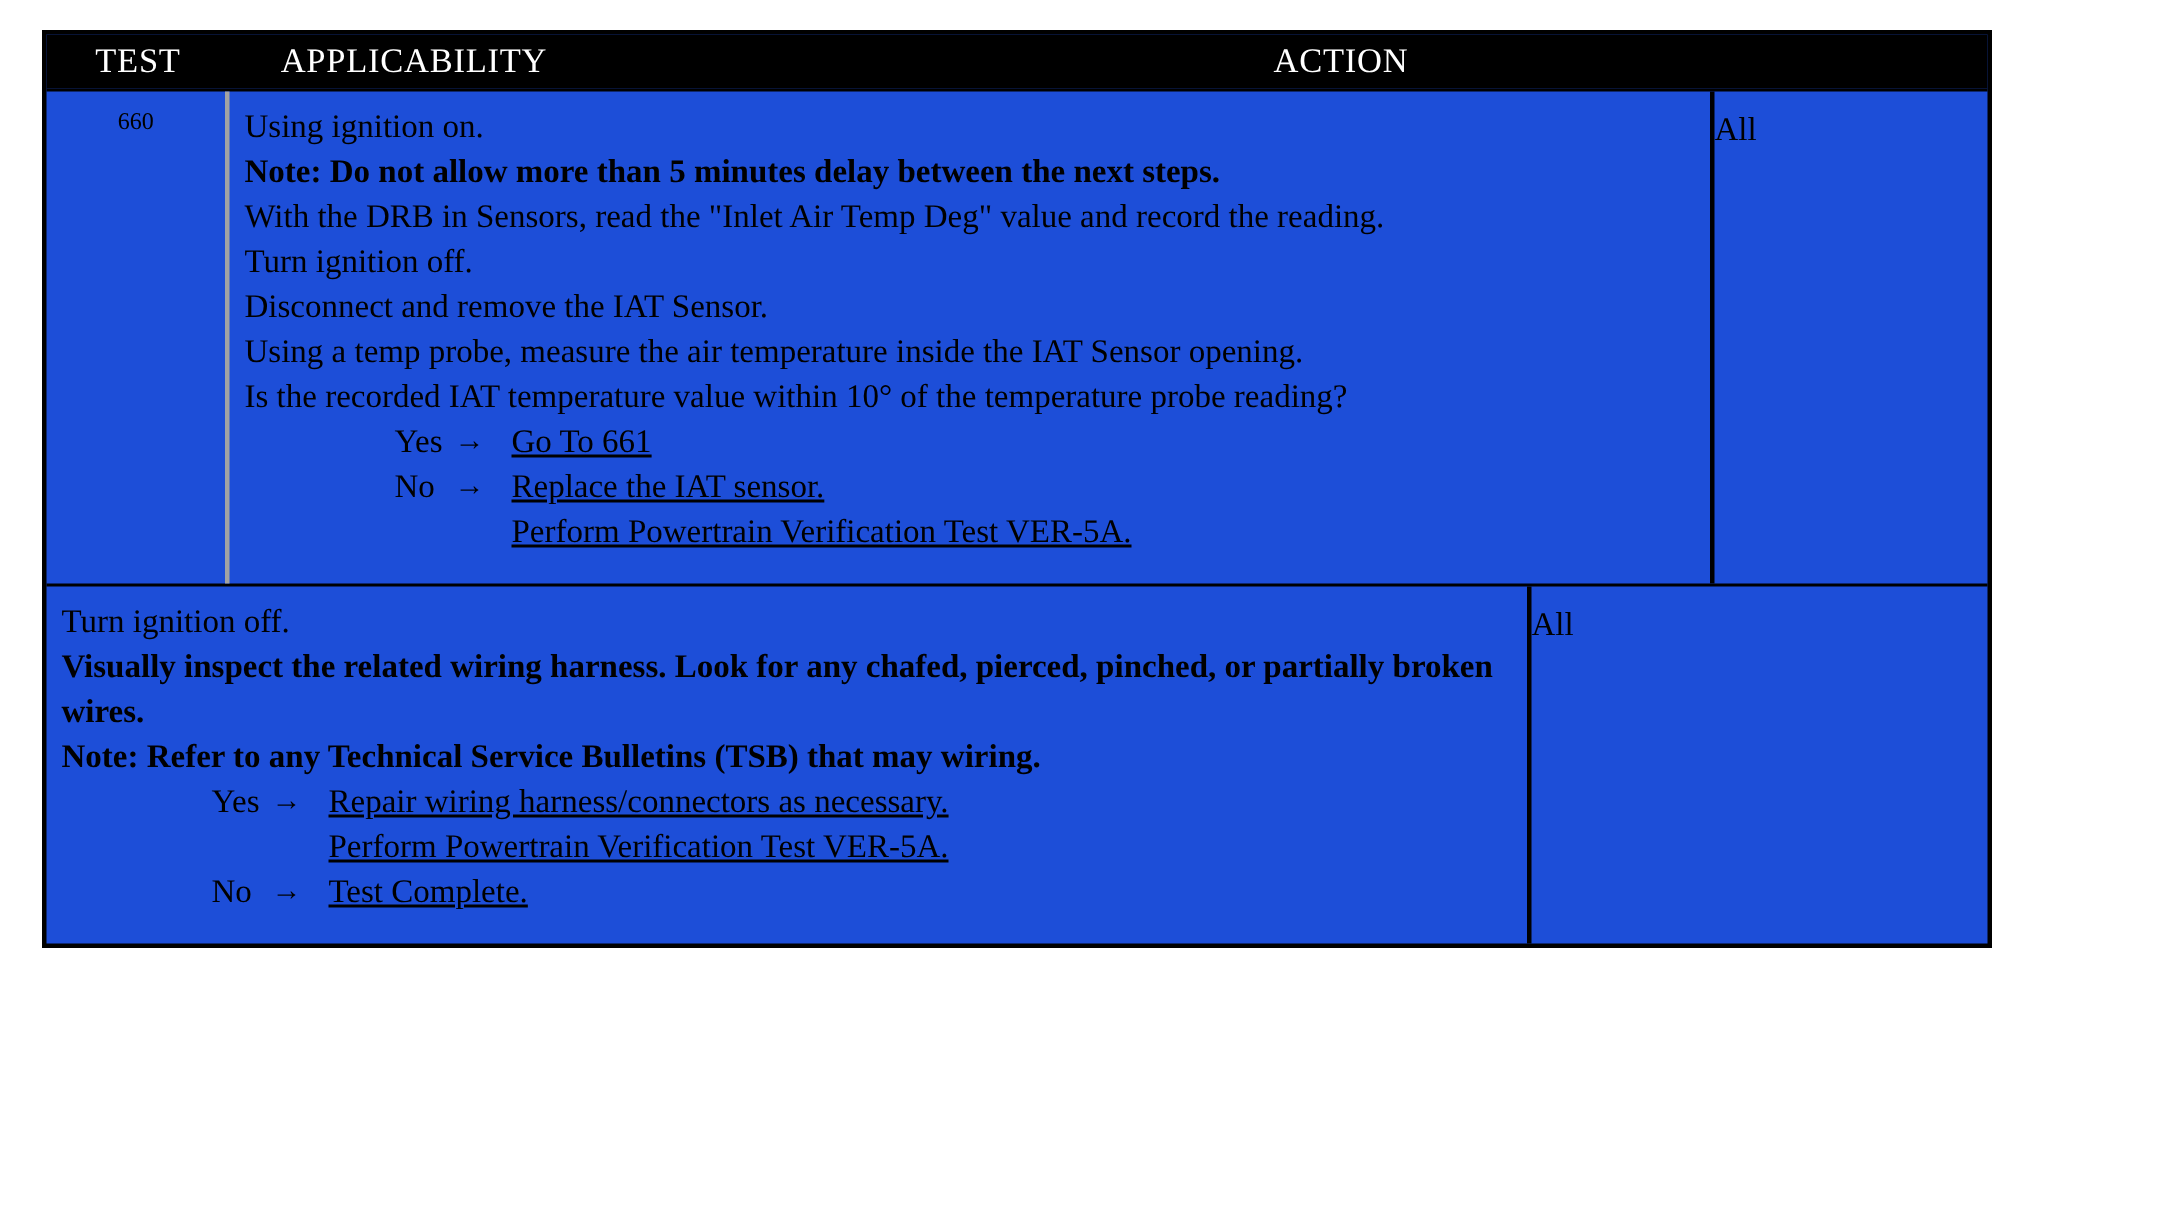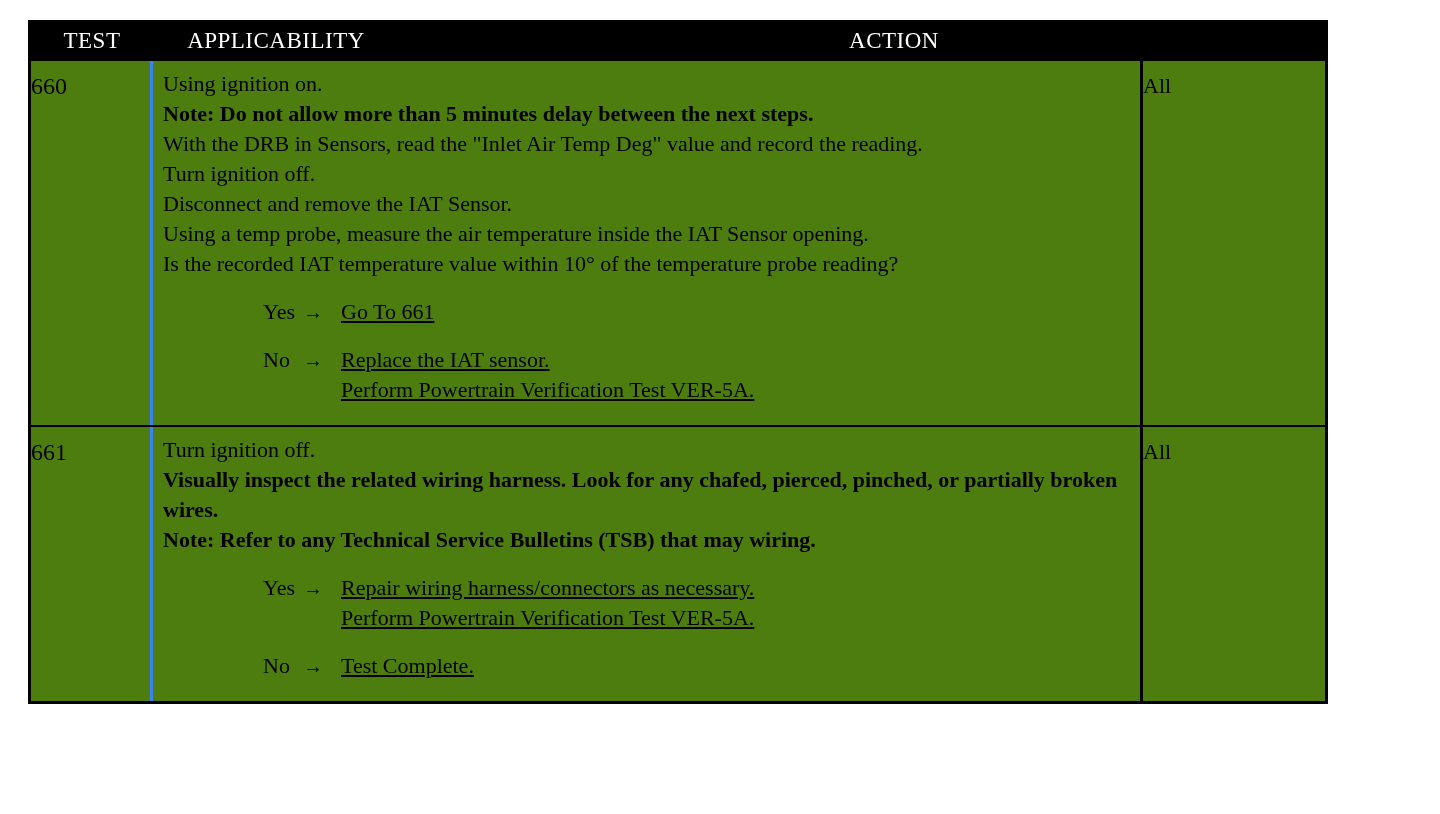--- a/index.html
+++ b/index.html
@@ -20,21 +20,21 @@
     height: 814px;
     box-sizing: border-box;
   }
   .doc-table {
     position: absolute;
     left: 28px;
     top: 20px;
     width: 1300px;
     border: 3px solid #000;
     box-sizing: border-box;
-    background: #4d7c0f;
+    background: #1d4ed8;
   }
   
   .thead {
     display: flex;
     background: #000;
     color: #fff;
     height: 36px;
     align-items: center;
   }
   .th {
@@ -55,41 +55,41 @@
     border-top: 2px solid #000;
     min-height: 60px;
   }
   .trow:first-of-type { border-top: none; }
 
   .cell {
     box-sizing: border-box;
     padding: 8px 0 14px 0;
   }
   .cell-test {
-    border-right: 3px solid #3b82f6;
-    font-size: 24px;
+    border-right: 3px solid #a3a3a3;
+    text-align: center;
+    font-size: 16px;
     padding-top: 12px;
   }
   .cell-action {
     border-right: 3px solid #000;
     padding-left: 10px;
     padding-right: 6px;
     font-size: 22px;
     line-height: 30px;
   }
   .cell-appl {
     text-align: left;
     font-size: 22px;
     padding-top: 12px;
   }
   .line { white-space: normal; }
   .bold { font-weight: bold; }
   .branch {
     display: flex;
-    margin-top: 18px;
     align-items: flex-start;
   }
   .branch-label {
     width: 122px;
     flex: 0 0 122px;
     padding-left: 100px;
     box-sizing: border-box;
     font-size: 22px;
   }
   .branch-arrow {
@@ -144,21 +144,20 @@
             <div>Replace the IAT sensor.</div>
             <div>Perform Powertrain Verification Test VER-5A.</div>
           </div>
         </div>
         <div class="spacer-bottom"></div>
       </div>
       <div class="cell cell-appl col-appl">All</div>
     </div>
 
     <div class="trow">
-      <div class="cell cell-test col-test">661</div>
       <div class="cell cell-action col-action">
         <div class="line">Turn ignition off.</div>
         <div class="line bold">Visually inspect the related wiring harness. Look for any chafed, pierced, pinched, or partially broken wires.</div>
         <div class="line bold">Note: Refer to any Technical Service Bulletins (TSB) that may wiring.</div>
 
         <div class="branch">
           <div class="branch-label">Yes</div>
           <div class="branch-arrow">→</div>
           <div class="branch-text">
             <div>Repair wiring harness/connectors as necessary.</div>

